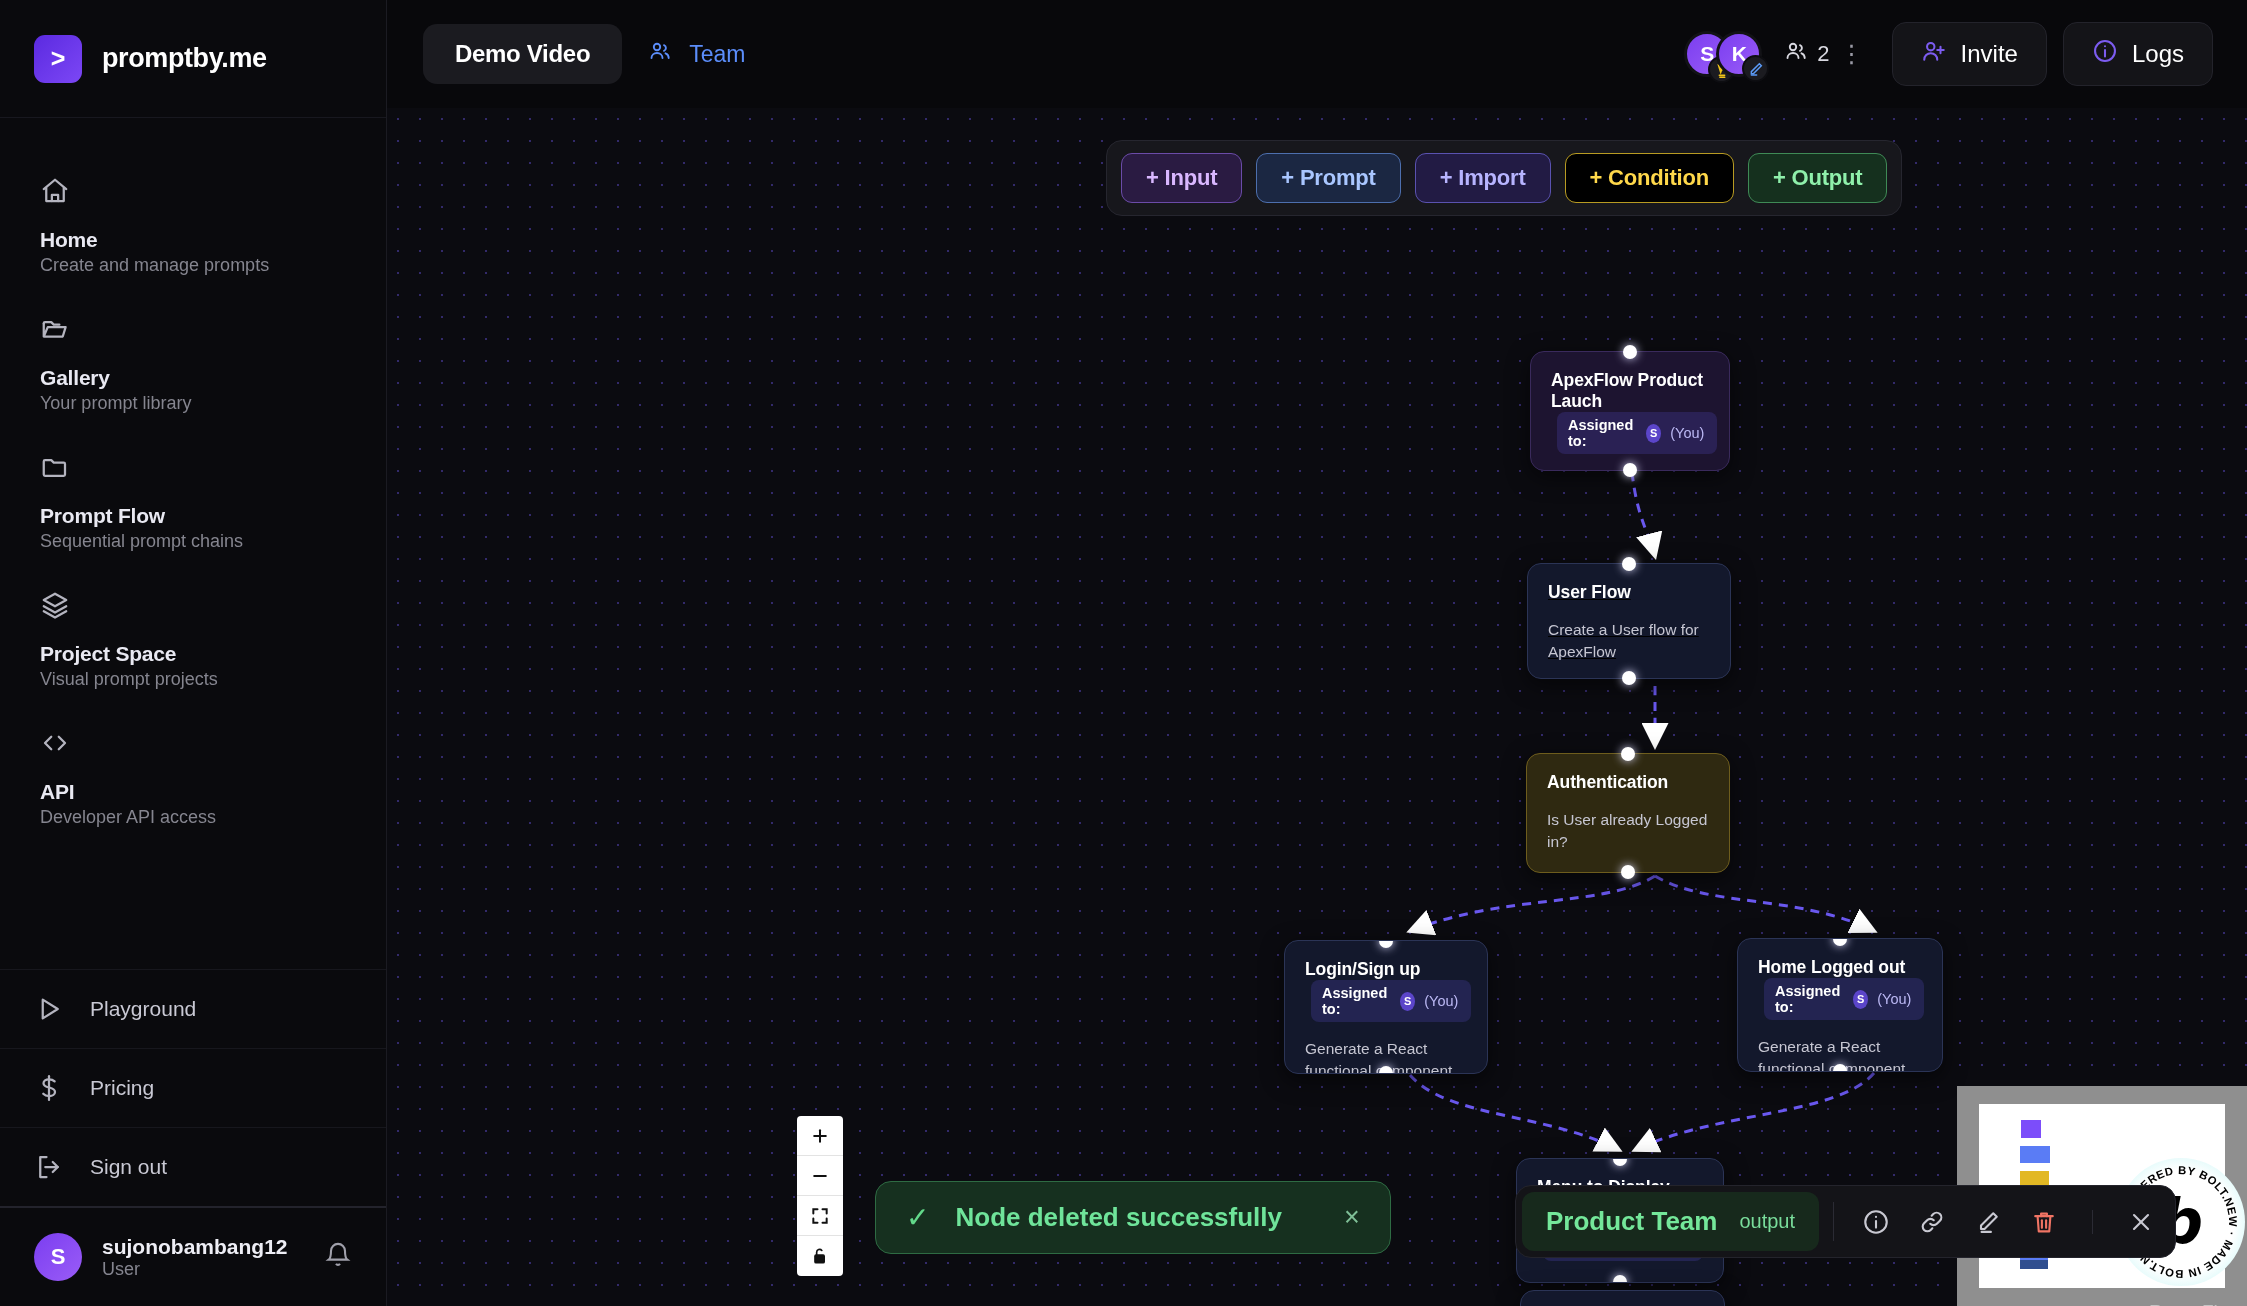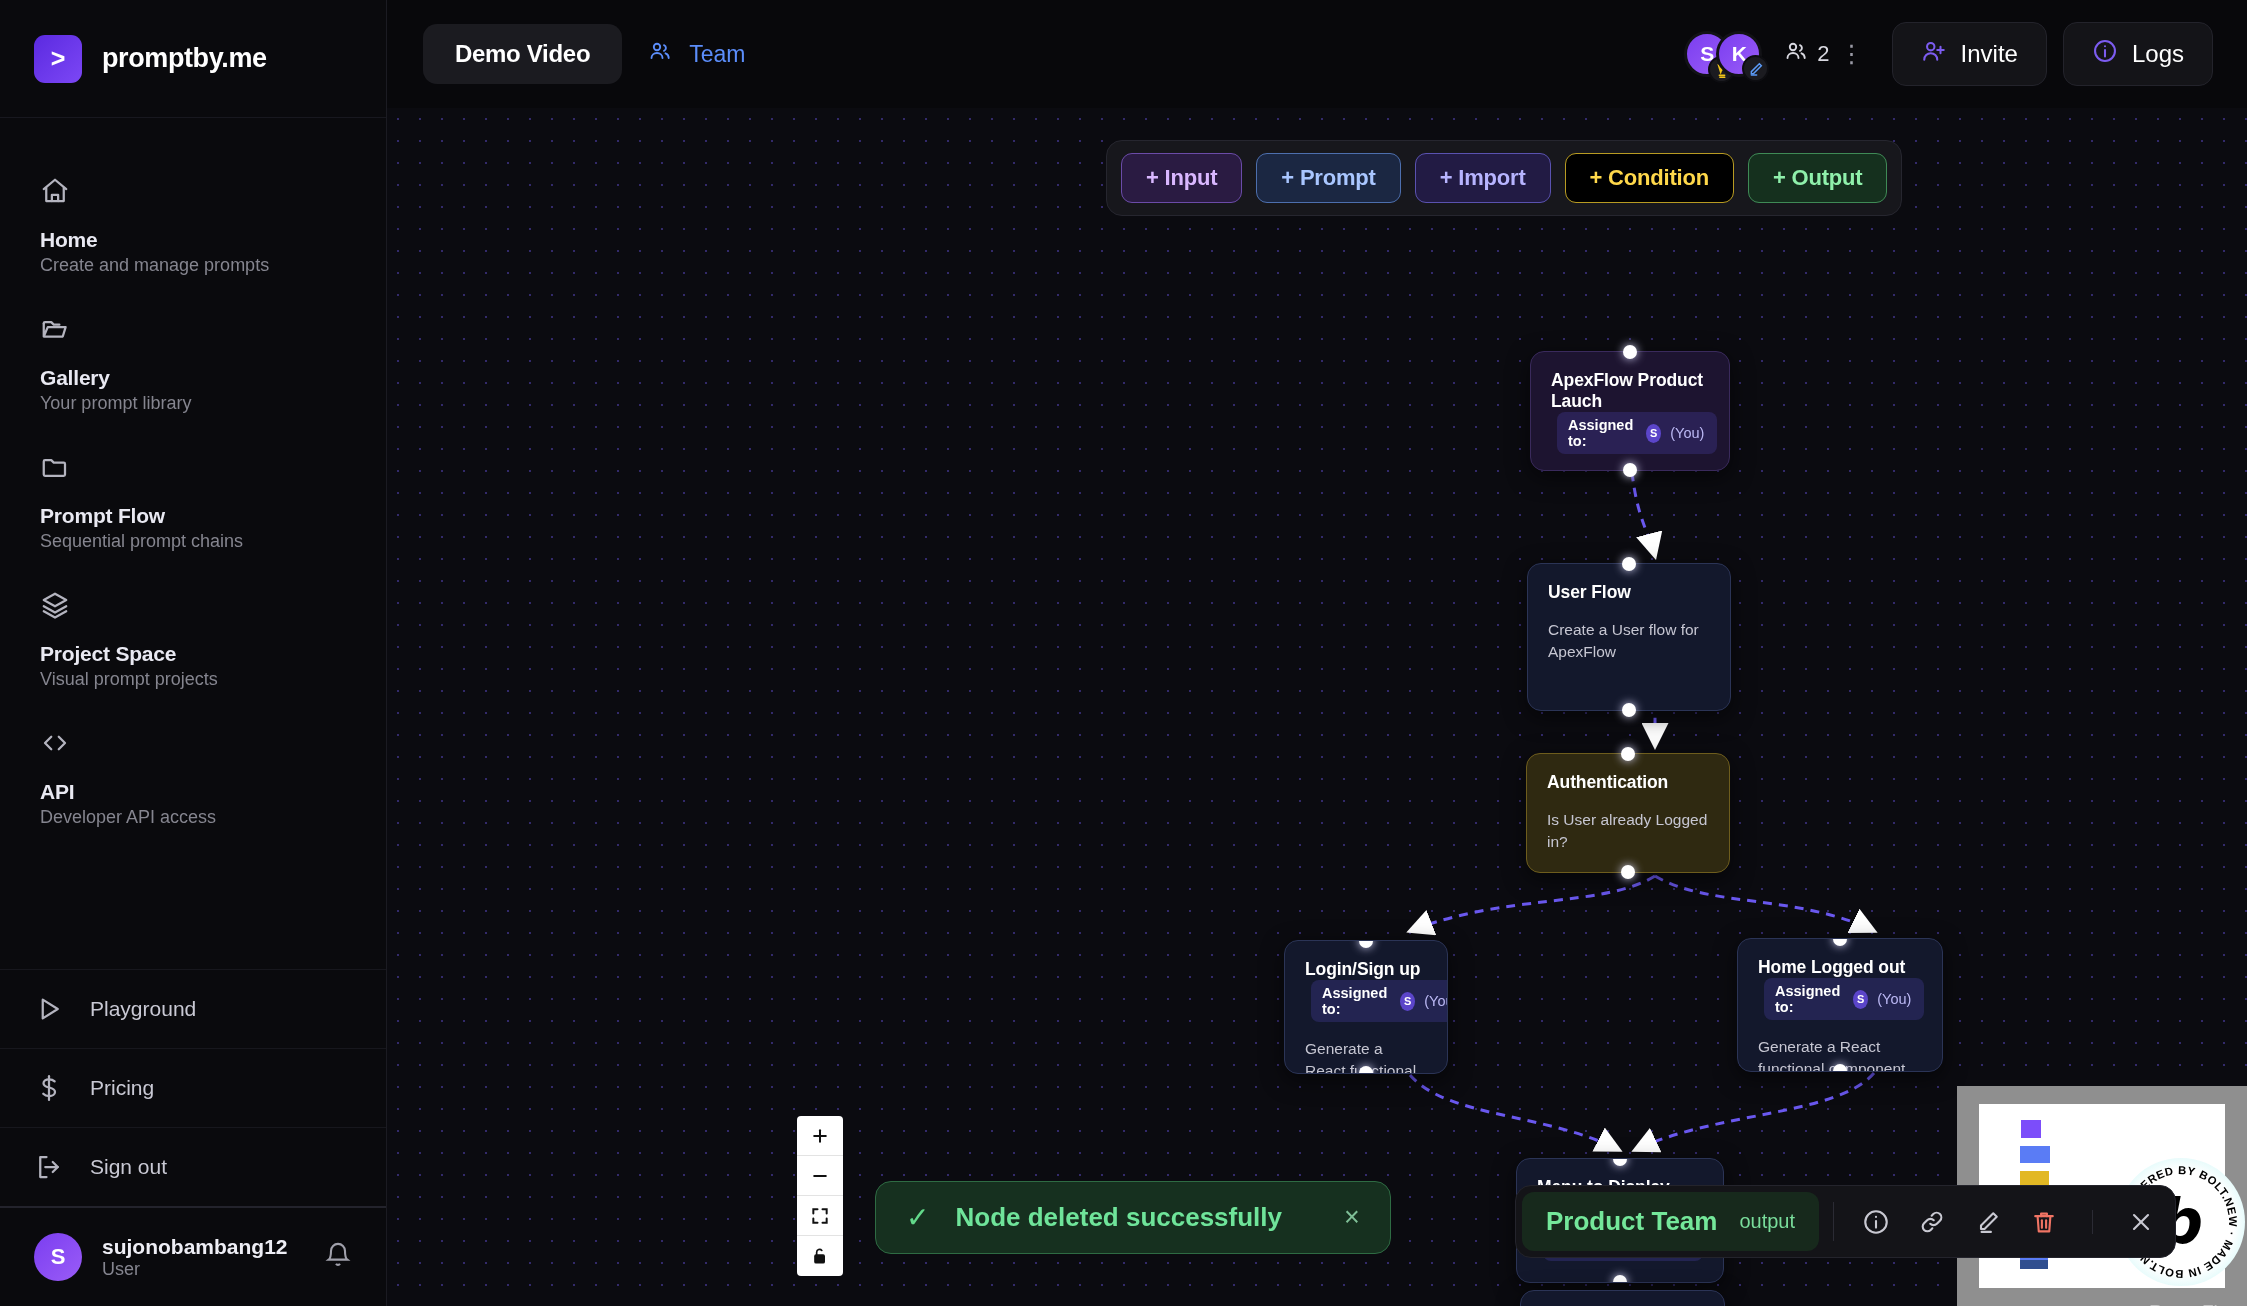--- a/index.html
+++ b/index.html
@@ -456,35 +456,35 @@
         <span class="handle top"></span>
         <div class="ftitle">ApexFlow Product Lauch</div>
         <div class="assigned">
           <span class="alabel">Assigned to:</span>
           <span class="adot">S</span>
           <span class="ayou">(You)</span>
         </div>
         <span class="handle bot"></span>
       </div>
 
-      <div class="fnode n-blue" style="left:1140px;top:455px;width:204px;height:148px;">
+      <div class="fnode n-blue" style="left:1140px;top:455px;width:204px;height:116px;text-decoration:underline;">
         <span class="handle top"></span>
         <div class="ftitle">User Flow</div>
         <div class="fdesc">Create a User flow for ApexFlow</div>
         <span class="handle bot"></span>
       </div>
 
       <div class="fnode n-yellow" style="left:1139px;top:645px;width:204px;height:120px;">
         <span class="handle top"></span>
         <div class="ftitle">Authentication</div>
         <div class="fdesc">Is User already Logged in?</div>
         <span class="handle bot"></span>
       </div>
 
-      <div class="fnode n-blue" style="left:897px;top:832px;width:164px;height:134px;overflow:hidden;">
+      <div class="fnode n-blue" style="left:897px;top:832px;width:204px;height:134px;overflow:hidden;">
         <span class="handle top"></span>
         <div class="ftitle">Login/Sign up</div>
         <div class="assigned">
           <span class="alabel">Assigned to:</span>
           <span class="adot">S</span>
           <span class="ayou">(You)</span>
         </div>
         <div class="fdesc">Generate a React functional component for user authentication.</div>
         <span class="handle bot"></span>
       </div>

